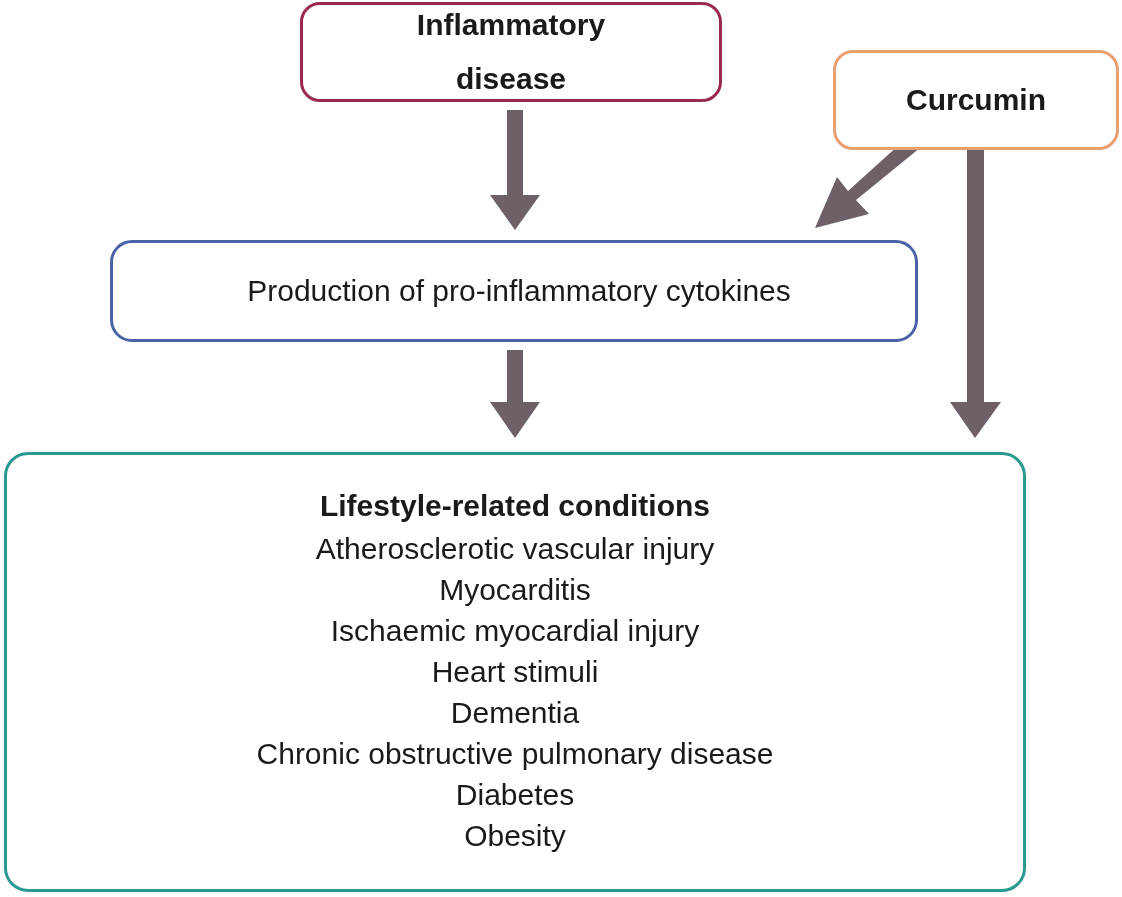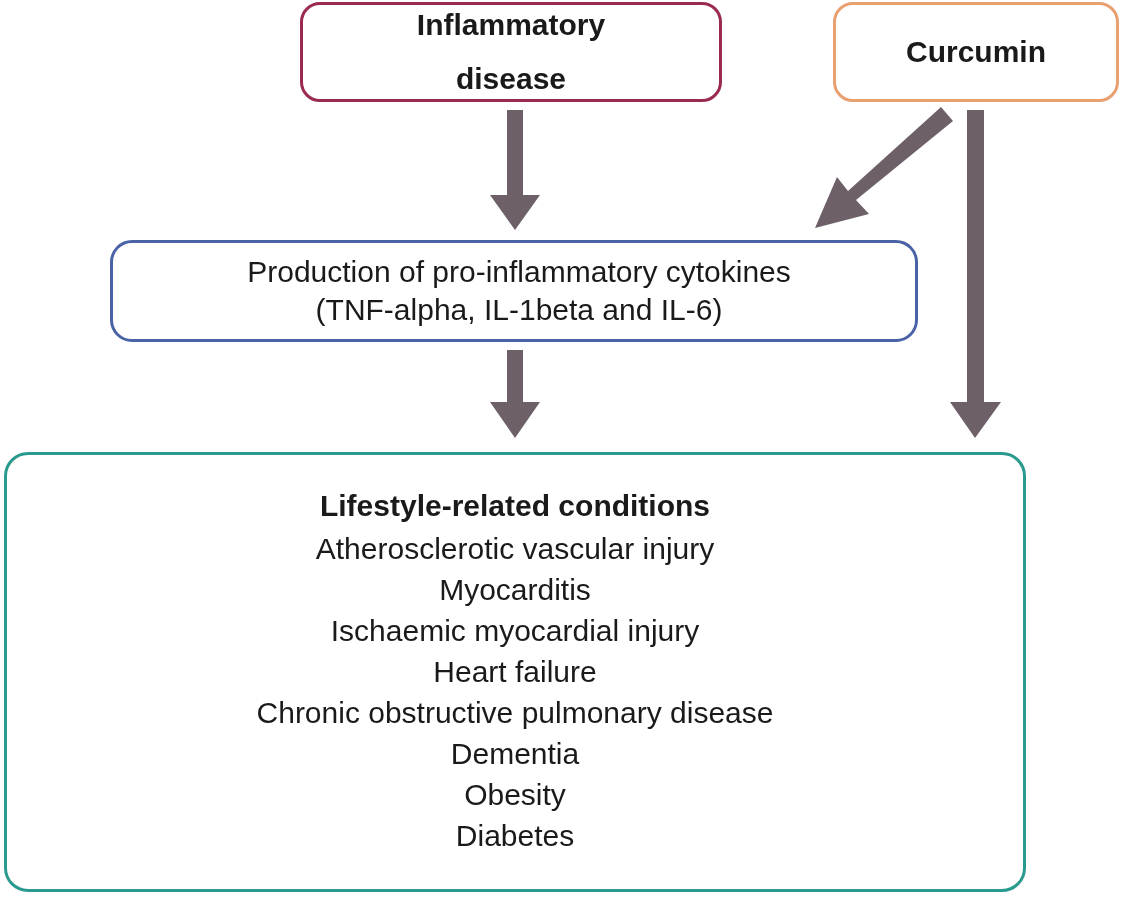--- a/index.html
+++ b/index.html
@@ -32,32 +32,31 @@
 
     <polygon points="941,107 953,121 856,200 869,214 815,228 837,177 848,191" fill="#6e6068"></polygon>
   </g>
 </svg>
 
 <div class="box" id="box-stimuli" style="border-color: rgb(155, 42, 83); gap: 16px;">
   <div>Inflammatory</div>
   <div>disease</div>
 </div>
 
-<div class="box" id="box-curcumin" style="border-color: rgb(233, 160, 112);">
+<div class="box" id="box-curcumin" style="border-color: rgb(233, 160, 112); margin-top: 48px;">
   <div>Curcumin</div>
 </div>
 
 <div class="box" id="box-cytokines" style="border-color: rgb(74, 99, 166);">
   <div>Production of pro-inflammatory cytokines</div>
-  <div>(TNF-alpha, IL-1beta and IL-6)</div>
 </div>
 
 <div class="box" id="box-conditions" style="border-color: rgb(42, 154, 142);">
   <div class="cond-title">Lifestyle-related conditions</div>
   <div>Atherosclerotic vascular injury</div>
   <div>Myocarditis</div>
   <div>Ischaemic myocardial injury</div>
-  <div>Heart failure</div>
+  <div>Heart stimuli</div>
+  <div>Dementia</div>
   <div>Chronic obstructive pulmonary disease</div>
-  <div>Dementia</div>
+  <div>Diabetes</div>
   <div>Obesity</div>
-  <div>Diabetes</div>
 </div>
 
 </body></html>

